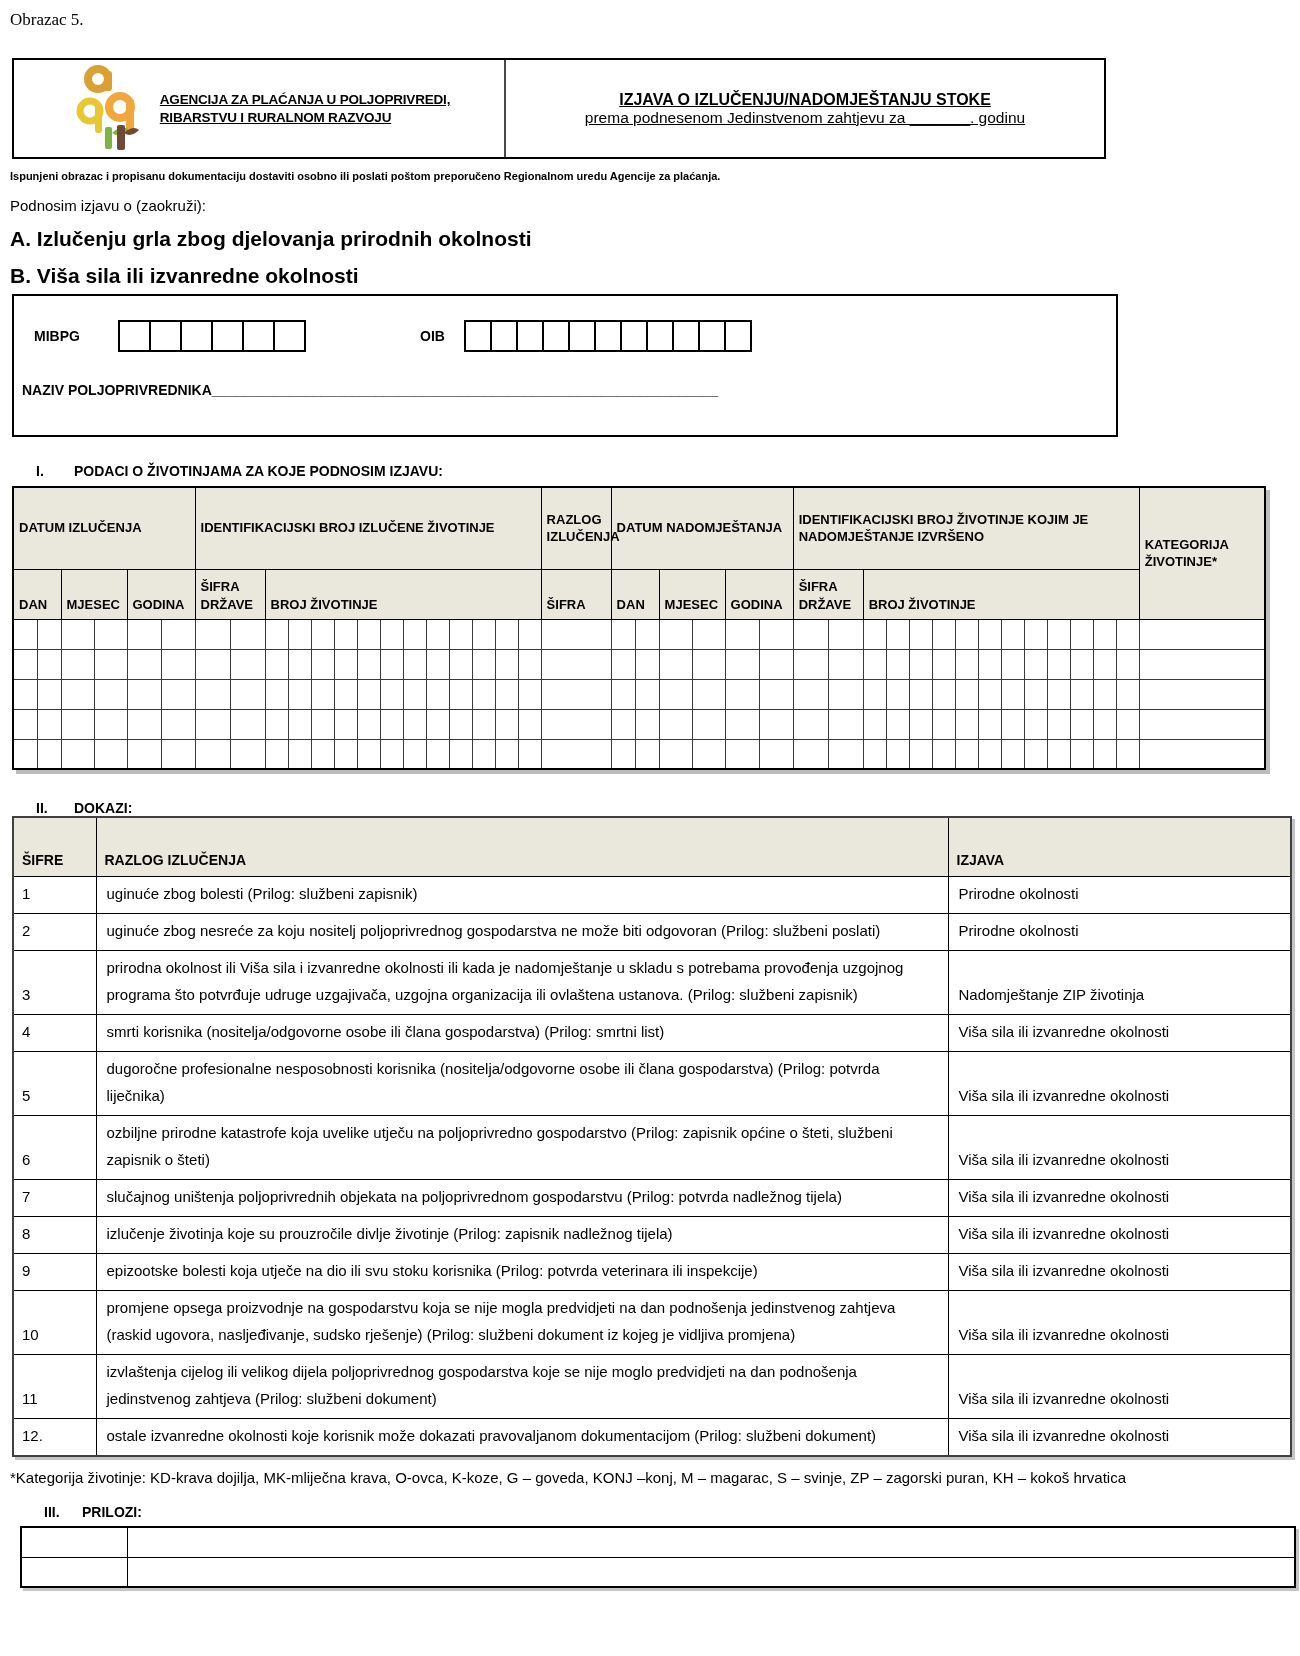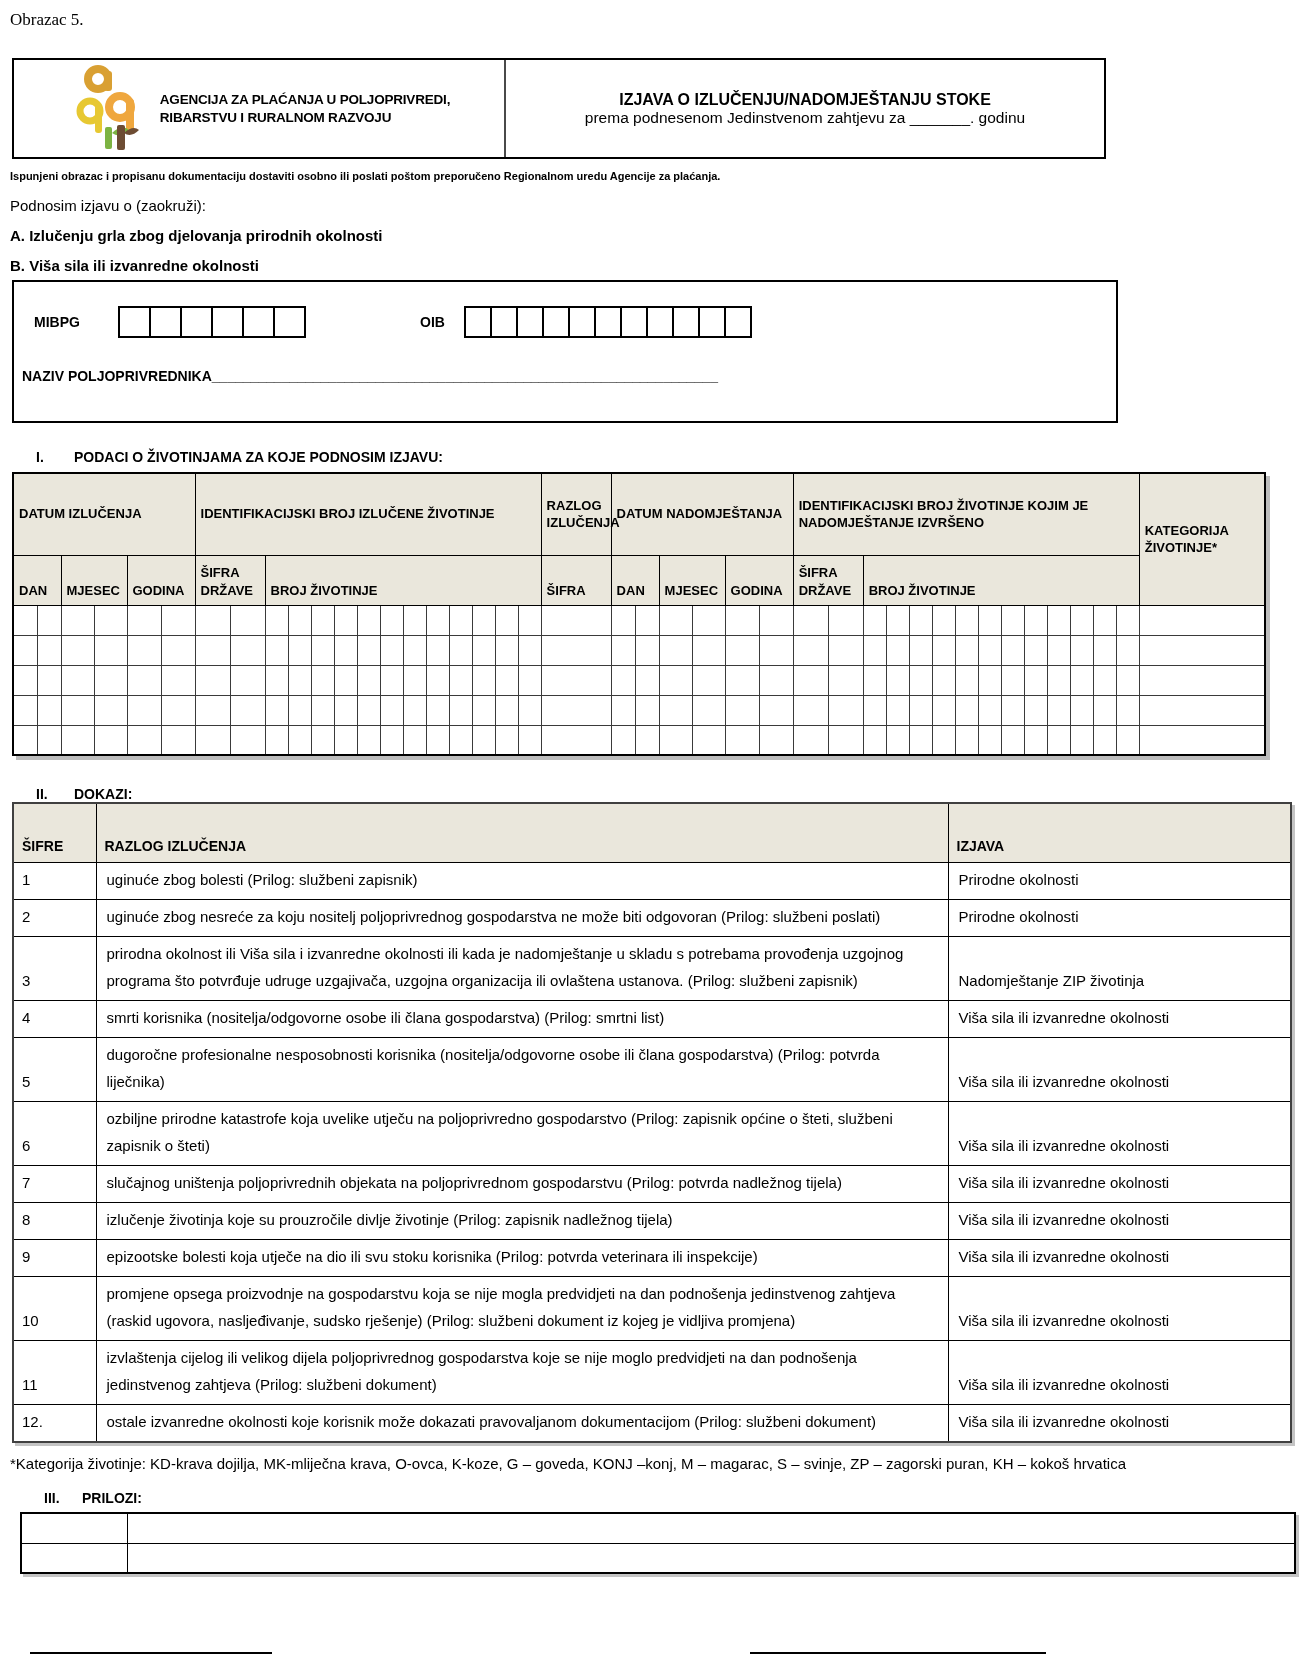--- a/index.html
+++ b/index.html
@@ -10,37 +10,37 @@
     font-family:"Liberation Sans", sans-serif;
     position:relative; overflow:hidden;
   }
   .page { position:relative; padding:8px 10px 0 10px; }
 
   .form-label { font-family:"Liberation Serif", serif; font-size:17px; margin:2px 0 0 0; }
 
   
   .header-box {
     margin:28px 0 0 2px; width:1094px; height:101px;
-    border:2px solid #000; display:flex;
+    border:2px solid #000; display:flex;text-decoration:underline;
   }
   .header-left {
     width:492px; border-right:2px solid #4a4a4a;
     display:flex; align-items:center; justify-content:center; gap:10px;
   }
   .agency-name { font-weight:bold; font-size:13.5px; line-height:1.3; letter-spacing:-0.2px; }
   .header-right {
     flex:1; display:flex; flex-direction:column; justify-content:center;
     text-align:center; gap:0; padding:0 10px;
   }
   .doc-title { font-weight:bold; font-size:16px; }
   .doc-subtitle { font-size:15.5px; }
 
   .delivery-note { margin:11px 0 0 0; font-size:11px; font-weight:bold; }
   .statement-prompt { margin:15px 0 0 0; font-size:15px; }
-  .option-line { margin:13px 0 0 0; font-size:15px; font-weight:bold; }
+  .option-line { margin:13px 0 0 0; font-size:21px; font-weight:bold; }
 
   
   .farmer-box {
     margin:6px 0 0 2px; width:1106px; height:143px;
     border:2px solid #000; padding:24px 0 0 8px; position:relative;
   }
   .id-row { display:flex; align-items:center; }
   .id-label { font-weight:bold; font-size:14px; }
   .mibpg-label { width:72px;margin-left:12px; }
   .oib-label { margin-left:114px; width:32px; }

